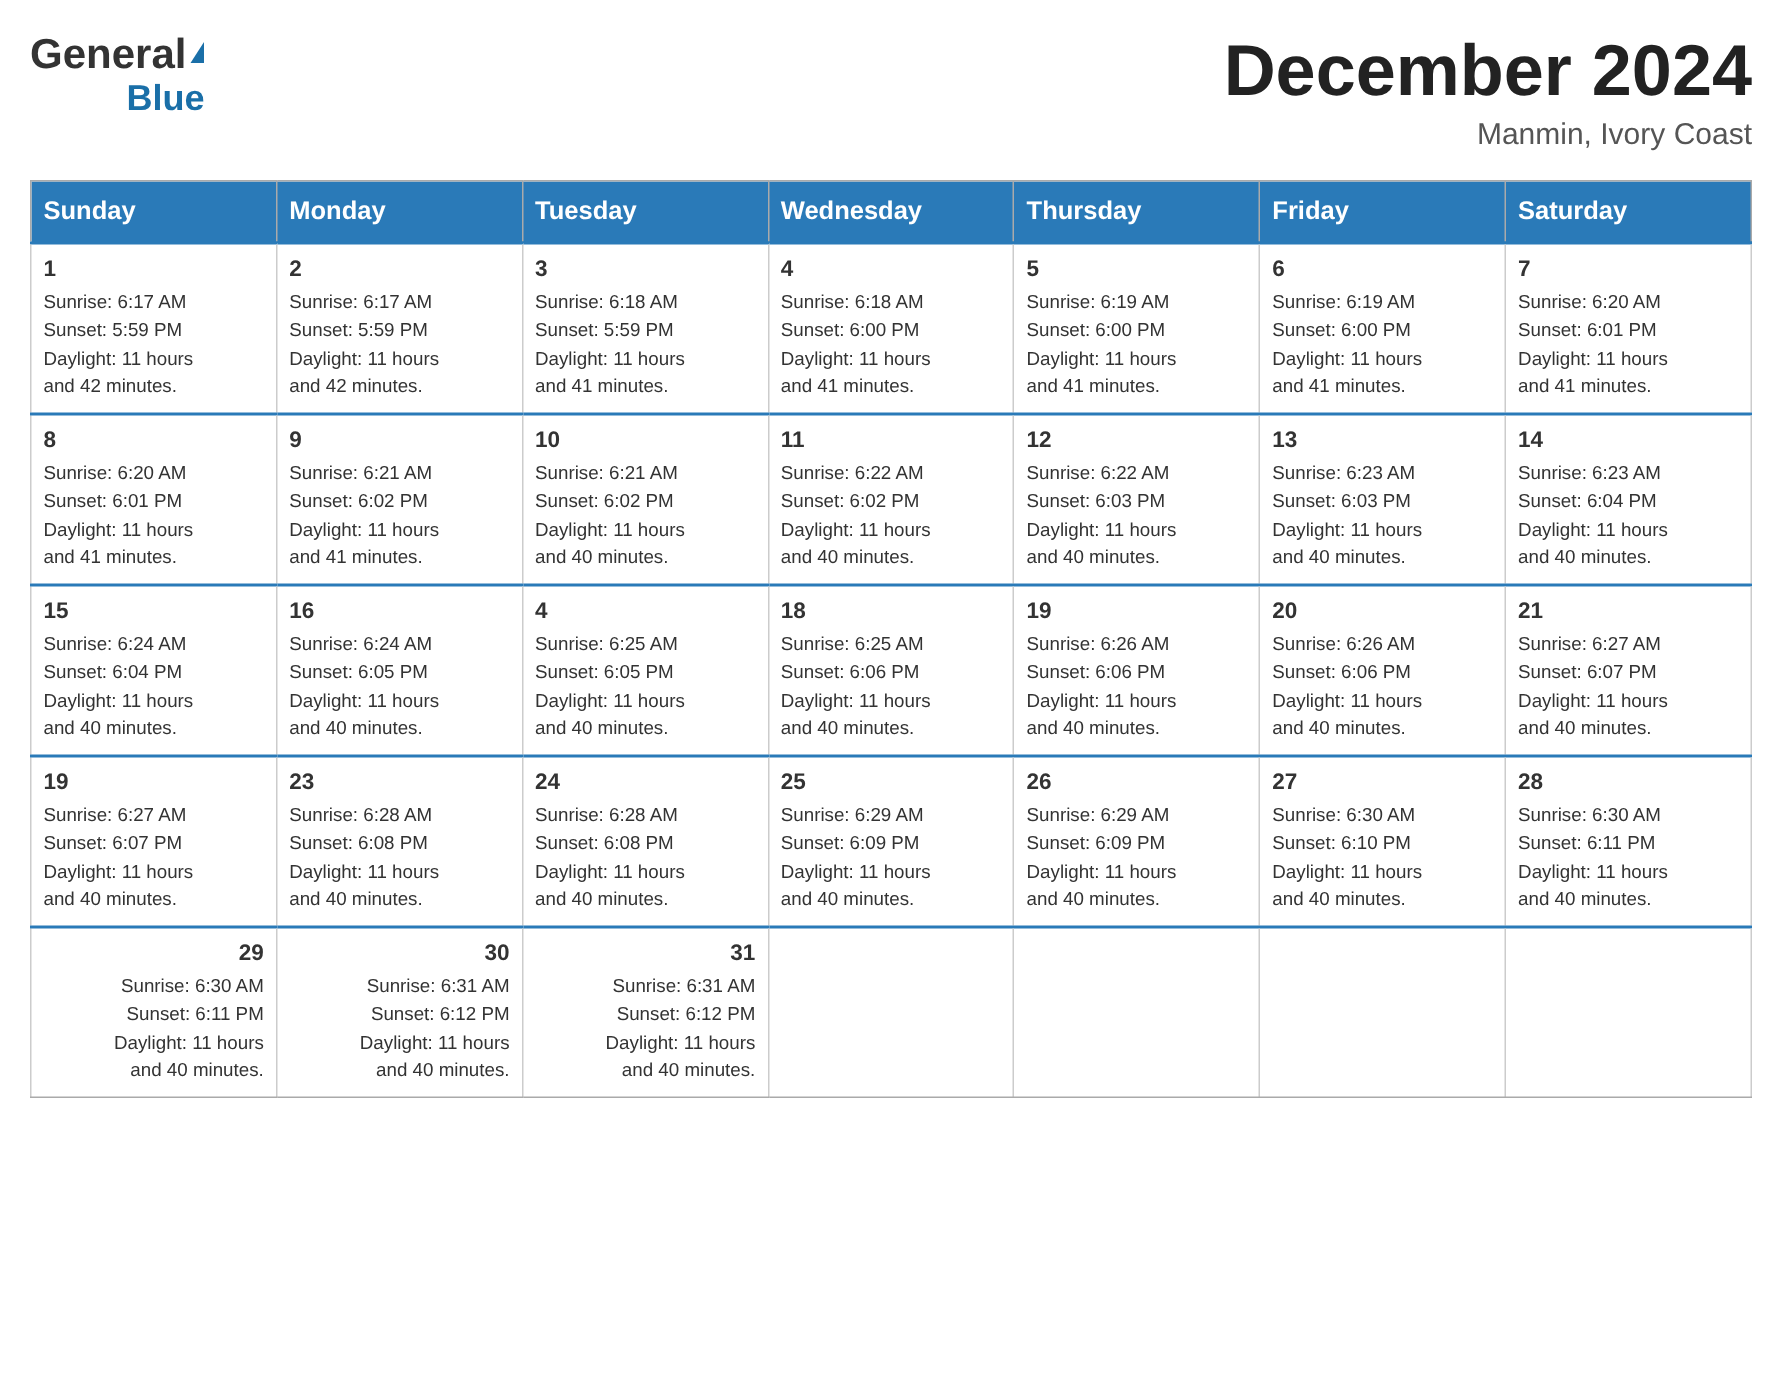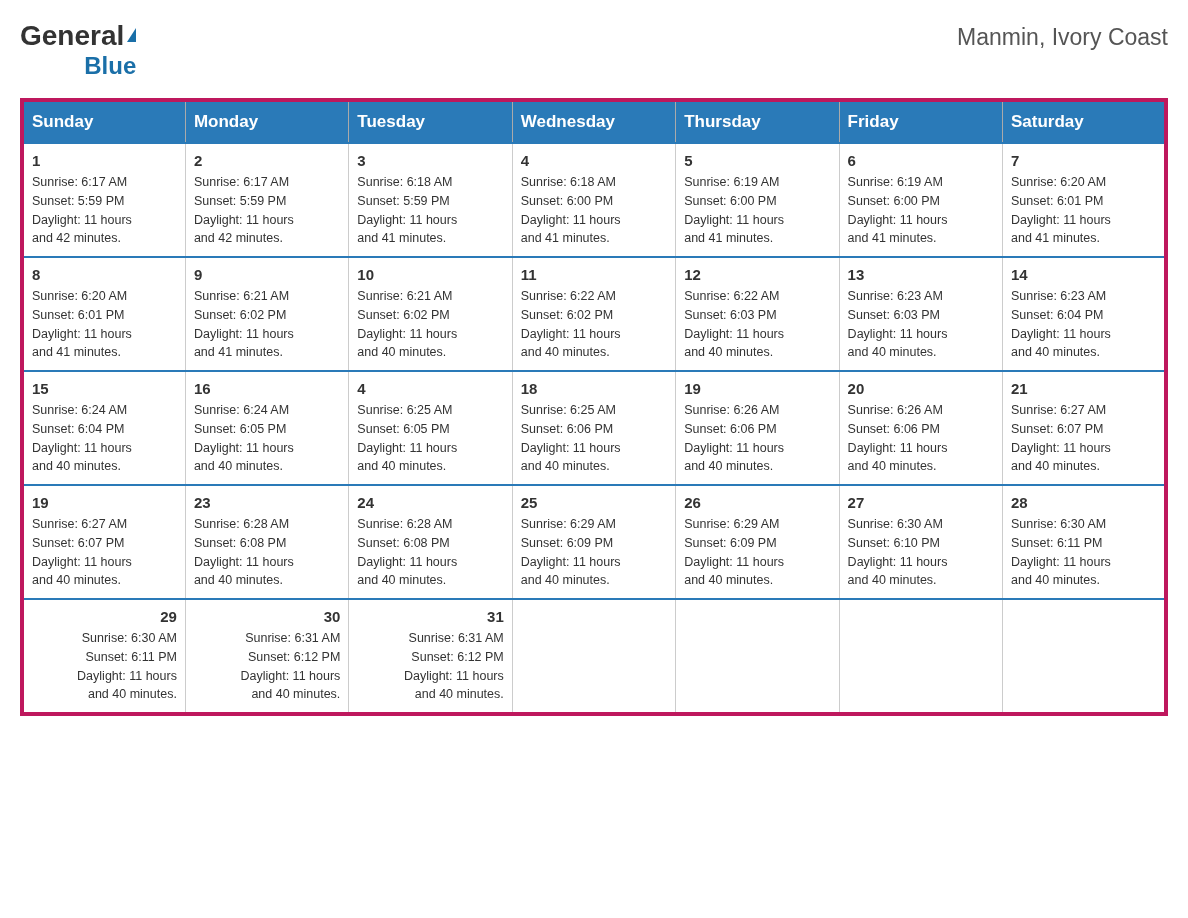--- a/index.html
+++ b/index.html
@@ -27,28 +27,28 @@
     }
     .title-area {
       text-align: right;
     }
     .main-title {
       font-size: 48px;
       font-weight: bold;
       color: #222;
     }
     .subtitle {
-      font-size: 23px;
+      font-size: 20px;
       color: #555;
       margin-top: 4px;
     }
     .calendar-table {
       width: 100%;
       border-collapse: collapse;
-      border: 4px solid #be185d;
+      border: 1px solid #be185d;
     }
     .calendar-table th {
       background-color: #2a7ab8;
       color: #fff;
       font-size: 17px;
       font-weight: bold;
       padding: 10px 8px;
       text-align: left;
       border: 1px solid #aaa;
     }
@@ -91,20 +91,21 @@
 
 <div class="header-area">
   <div class="logo">
     <div class="logo-text-row">
       <span style="font-size:28px;font-weight:bold;color:#333;">General</span>
       <span style="display:inline-block;width:0;height:0;border-left:9px solid transparent;border-right:0px solid transparent;border-bottom:14px solid #1a6fa8;margin-left:3px;margin-bottom:2px;"></span>
     </div>
     <span style="font-size:24px;font-weight:bold;color:#1a6fa8;margin-left:2px;">Blue</span>
   </div>
   <div class="title-area">
+    <div class="main-title">December 2024</div>
     <div class="subtitle">Manmin, Ivory Coast</div>
   </div>
 </div>
 
 <table class="calendar-table">
   <thead>
     <tr>
     <th>Sunday</th>
         <th>Monday</th>
         <th>Tuesday</th>

